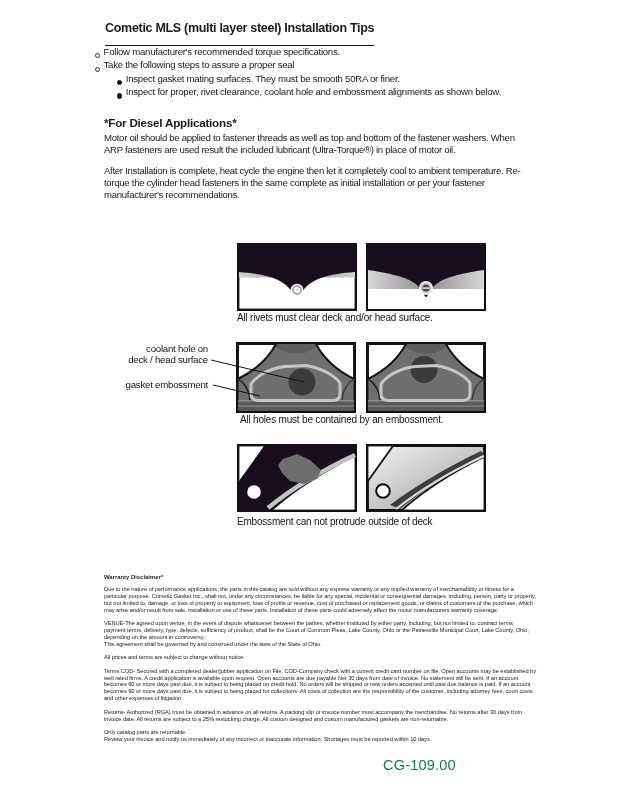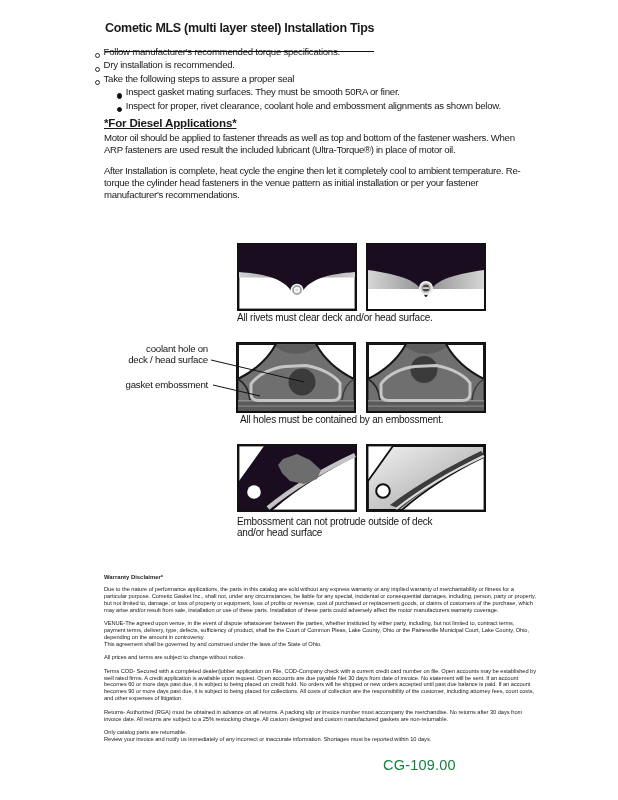--- a/index.html
+++ b/index.html
@@ -1,29 +1,29 @@
 <!DOCTYPE html>
 <html><head>
 <meta charset="utf-8">
 <style>
   html,body{margin:0;padding:0;background:#fff;}
   .page{position:relative;width:618px;height:800px;background:#ffffff;overflow:hidden;
         font-family:"Liberation Sans", sans-serif;color:#1a1a1a;}
   .abs{position:absolute;}
 
   .title{left:105px;top:21px;font-size:12.5px;font-weight:bold;letter-spacing:-0.3px;
-         border-bottom:1.6px solid #111;padding-bottom:16px;}
+         border-bottom:1.6px solid #111;padding-bottom:10px;}
 
   .bullets{left:95px;top:45px;width:424px;}
   .brow{display:flex;align-items:flex-end;font-size:9.6px;line-height:13.4px;letter-spacing:-0.25px;}
   .bm{flex:0 0 auto;width:3.2px;height:3.2px;border:1px solid #2b2b2b;border-radius:50%;margin:4.4px 3.4px 0 0;}
   .brow.sub{margin-left:22px;}
   .brow.sub .bm{width:3.4px;height:3.4px;background:#111;border-color:#111;margin-top:4.6px;}
 
-  .h-diesel{left:104px;top:116px;font-size:11.6px;font-weight:bold;letter-spacing:-0.2px;text-decoration:underline;}
+  .h-diesel{left:104px;top:116px;font-size:11.6px;font-weight:bold;letter-spacing:-0.2px;}
   .para{left:104px;width:420px;font-size:9.6px;line-height:12.2px;letter-spacing:-0.3px;}
   .p1{top:132px;} .p2{top:165px;}
   .note{left:100px;top:207px;font-size:9.6px;letter-spacing:-0.3px;}
 
   .dg-h{width:120px;text-align:center;font-size:12.5px;letter-spacing:0.3px;color:#141414;margin-top:37px;}
   .dg-cap{font-size:10px;letter-spacing:-0.2px;color:#151515;}
   .lab{text-align:right;font-size:9.7px;line-height:10.6px;letter-spacing:-0.25px;color:#151515;}
   svg.panel{display:block;}
 
   .warranty{left:104px;top:574px;width:433px;color:#222;}
@@ -40,39 +40,35 @@
 
   <div class="abs title">Cometic MLS (multi layer steel) Installation Tips</div>
 
   <div class="abs bullets">
     <div class="brow">
       <span class="bm"></span>
       <span>Follow manufacturer's recommended torque specifications.</span>
     </div>
     <div class="brow">
       <span class="bm"></span>
-      <span>Dry installation is recommended.</span>
-    </div>
-    <div class="brow">
-      <span class="bm"></span>
       <span>Take the following steps to assure a proper seal</span>
     </div>
     <div class="brow sub">
       <span class="bm"></span>
       <span>Inspect gasket mating surfaces.  They must be smooth 50RA or finer.</span>
     </div>
     <div class="brow sub">
       <span class="bm"></span>
       <span>Inspect for proper, rivet clearance, coolant hole and embossment alignments as shown below.</span>
     </div>
   </div>
 
   <div class="abs h-diesel">*For Diesel Applications*</div>
   <div class="abs para p1">Motor oil should be applied to fastener threads as well as top and bottom of the fastener washers. When ARP fasteners are used result the included lubricant (Ultra-Torque®) in place of motor oil.</div>
-  <div class="abs para p2">After Installation is complete, heat cycle the engine then let it completely cool to ambient temperature. Re-torque the cylinder head fasteners in the venue pattern as initial installation or per your fastener manufacturer's recommendations.</div>
+  <div class="abs para p2">After Installation is complete, heat cycle the engine then let it completely cool to ambient temperature. Re-torque the cylinder head fasteners in the same complete as initial installation or per your fastener manufacturer's recommendations.</div>
 
   <div class="abs dg-h" style="left:237px;top:230px;">RIGHT</div>
   <div class="abs dg-h" style="left:366px;top:230px;">WRONG</div>
 
   <svg class="abs panel" style="left:237px;top:243px;" width="120" height="68" viewBox="0 0 120 68">
     <defs>
       <linearGradient id="g-r1r-l" x1="0" y1="0" x2="1" y2="0">
           <stop offset="0" stop-color="#d2d2d2"></stop>
           <stop offset="1" stop-color="#8d8d8d"></stop>
         </linearGradient>
@@ -181,21 +177,20 @@
     </defs>
     <rect x="1.2" y="1.2" width="117.6" height="65.6" fill="#ffffff" stroke="#111" stroke-width="2.4"></rect>
     <path d="M27,2 L118,2 V13 C91,26 61,44 36,66 L2,66 V37 Z" fill="url(#g-r3w)" stroke="#111" stroke-width="1.8"></path>
     <path d="M24,61 C52,40 82,23 115,7 L118,10.5 C90,25 61,43 34,65 Z" fill="#3c3c3c"></path>
     <path d="M30,65 C58,43 88,26 118,12" stroke="#dcdcdc" stroke-width="2.2" fill="none"></path>
     <circle cx="17" cy="47" r="6.8" fill="#ffffff" stroke="#111" stroke-width="2"></circle>
   </svg>
 
   <div class="abs dg-cap" style="left:237px;top:516px;line-height:11px;">
     <div>Embossment can not protrude outside of deck</div>
-    <div>and/or head surface</div>
   </div>
 
   <div class="abs warranty">
     <h4>Warranty Disclaimer*</h4>
     <p>Due to the nature of performance applications, the parts in this catalog are sold without any express warranty or any implied warranty of merchantability or fitness for a particular purpose.  Cometic Gasket Inc., shall not, under any circumstances, be liable for any special, incidental or consequential damages, including, person, party or property, but not limited to, damage, or loss of property or equipment, loss of profits or revenue, cost of purchased or replacement goods, or claims of customers of the purchase, which may arise and/or result from sale, installation or use of these parts.  Installation of these parts could adversely affect the motor manufacturers warranty coverage.</p>
     <p class="tight">VENUE-The agreed upon venue, in the event of dispute whatsoever between the parties, whether instituted by either party, including, but not limited to, contract terms, payment terms, delivery, type, defects, sufficiency of product, shall be the Court of Common Pleas, Lake County, Ohio or the Painesville Municipal Court, Lake County, Ohio, depending on the amount in controversy.</p>
     <p>This agreement shall be governed by and construed under the laws of the State of Ohio.</p>
     <p>All prices and terms are subject to change without notice.</p>
     <p>Terms COD- Secured with a completed dealer/jobber application on File, COD-Company check with a current credit card number on file.  Open accounts may be established by well rated firms.  A credit application is available upon request.  Open accounts are due payable Net 30 days from date of invoice.  No statement will be sent.  If an account becomes 60 or more days past due, it is subject to being placed on credit hold.  No orders will be shipped or new orders accepted until past due balance is paid.  If an account becomes 90 or more days past due, it is subject to being placed for collections.  All costs of collection are the responsibility of the customer, including attorney fees, court costs, and other expenses of litigation.</p>
     <p>Returns- Authorized (RGA) must be obtained in advance on all returns.  A packing slip or invoice number must accompany the merchandise.  No returns after 30 days from invoice date.  All returns are subject to a 25% restocking charge.  All custom designed and custom manufactured gaskets are non-returnable.</p>

